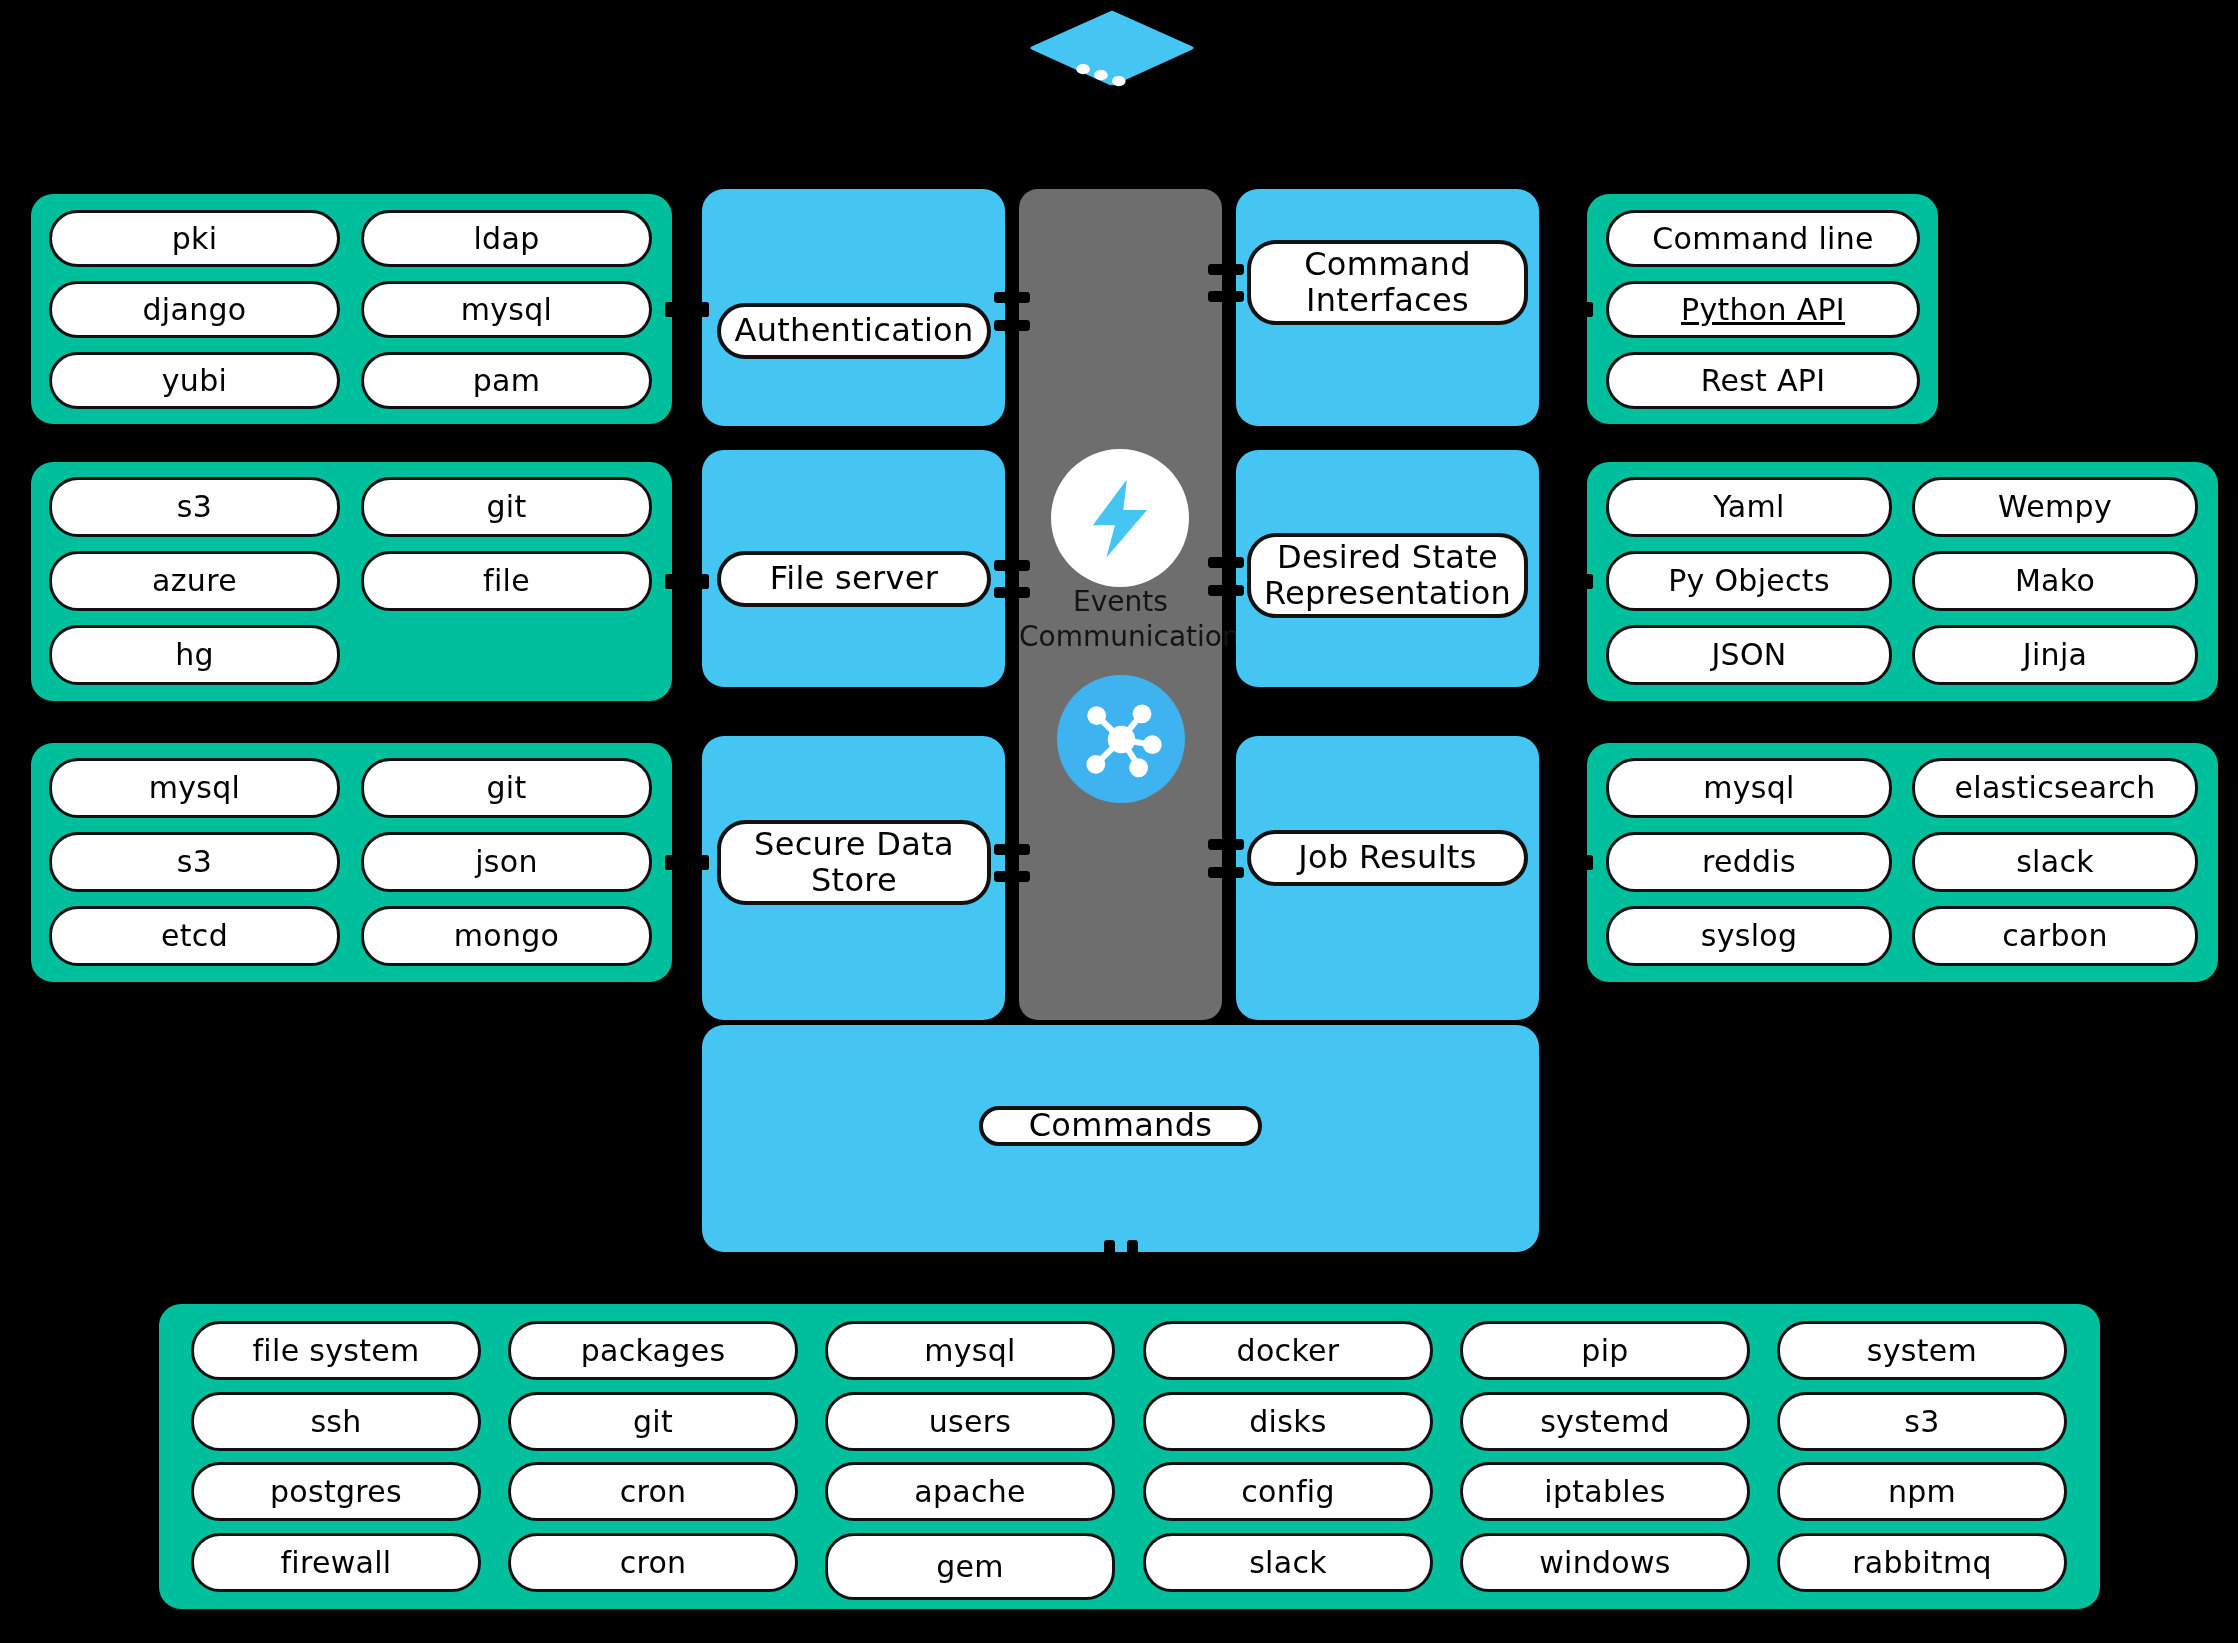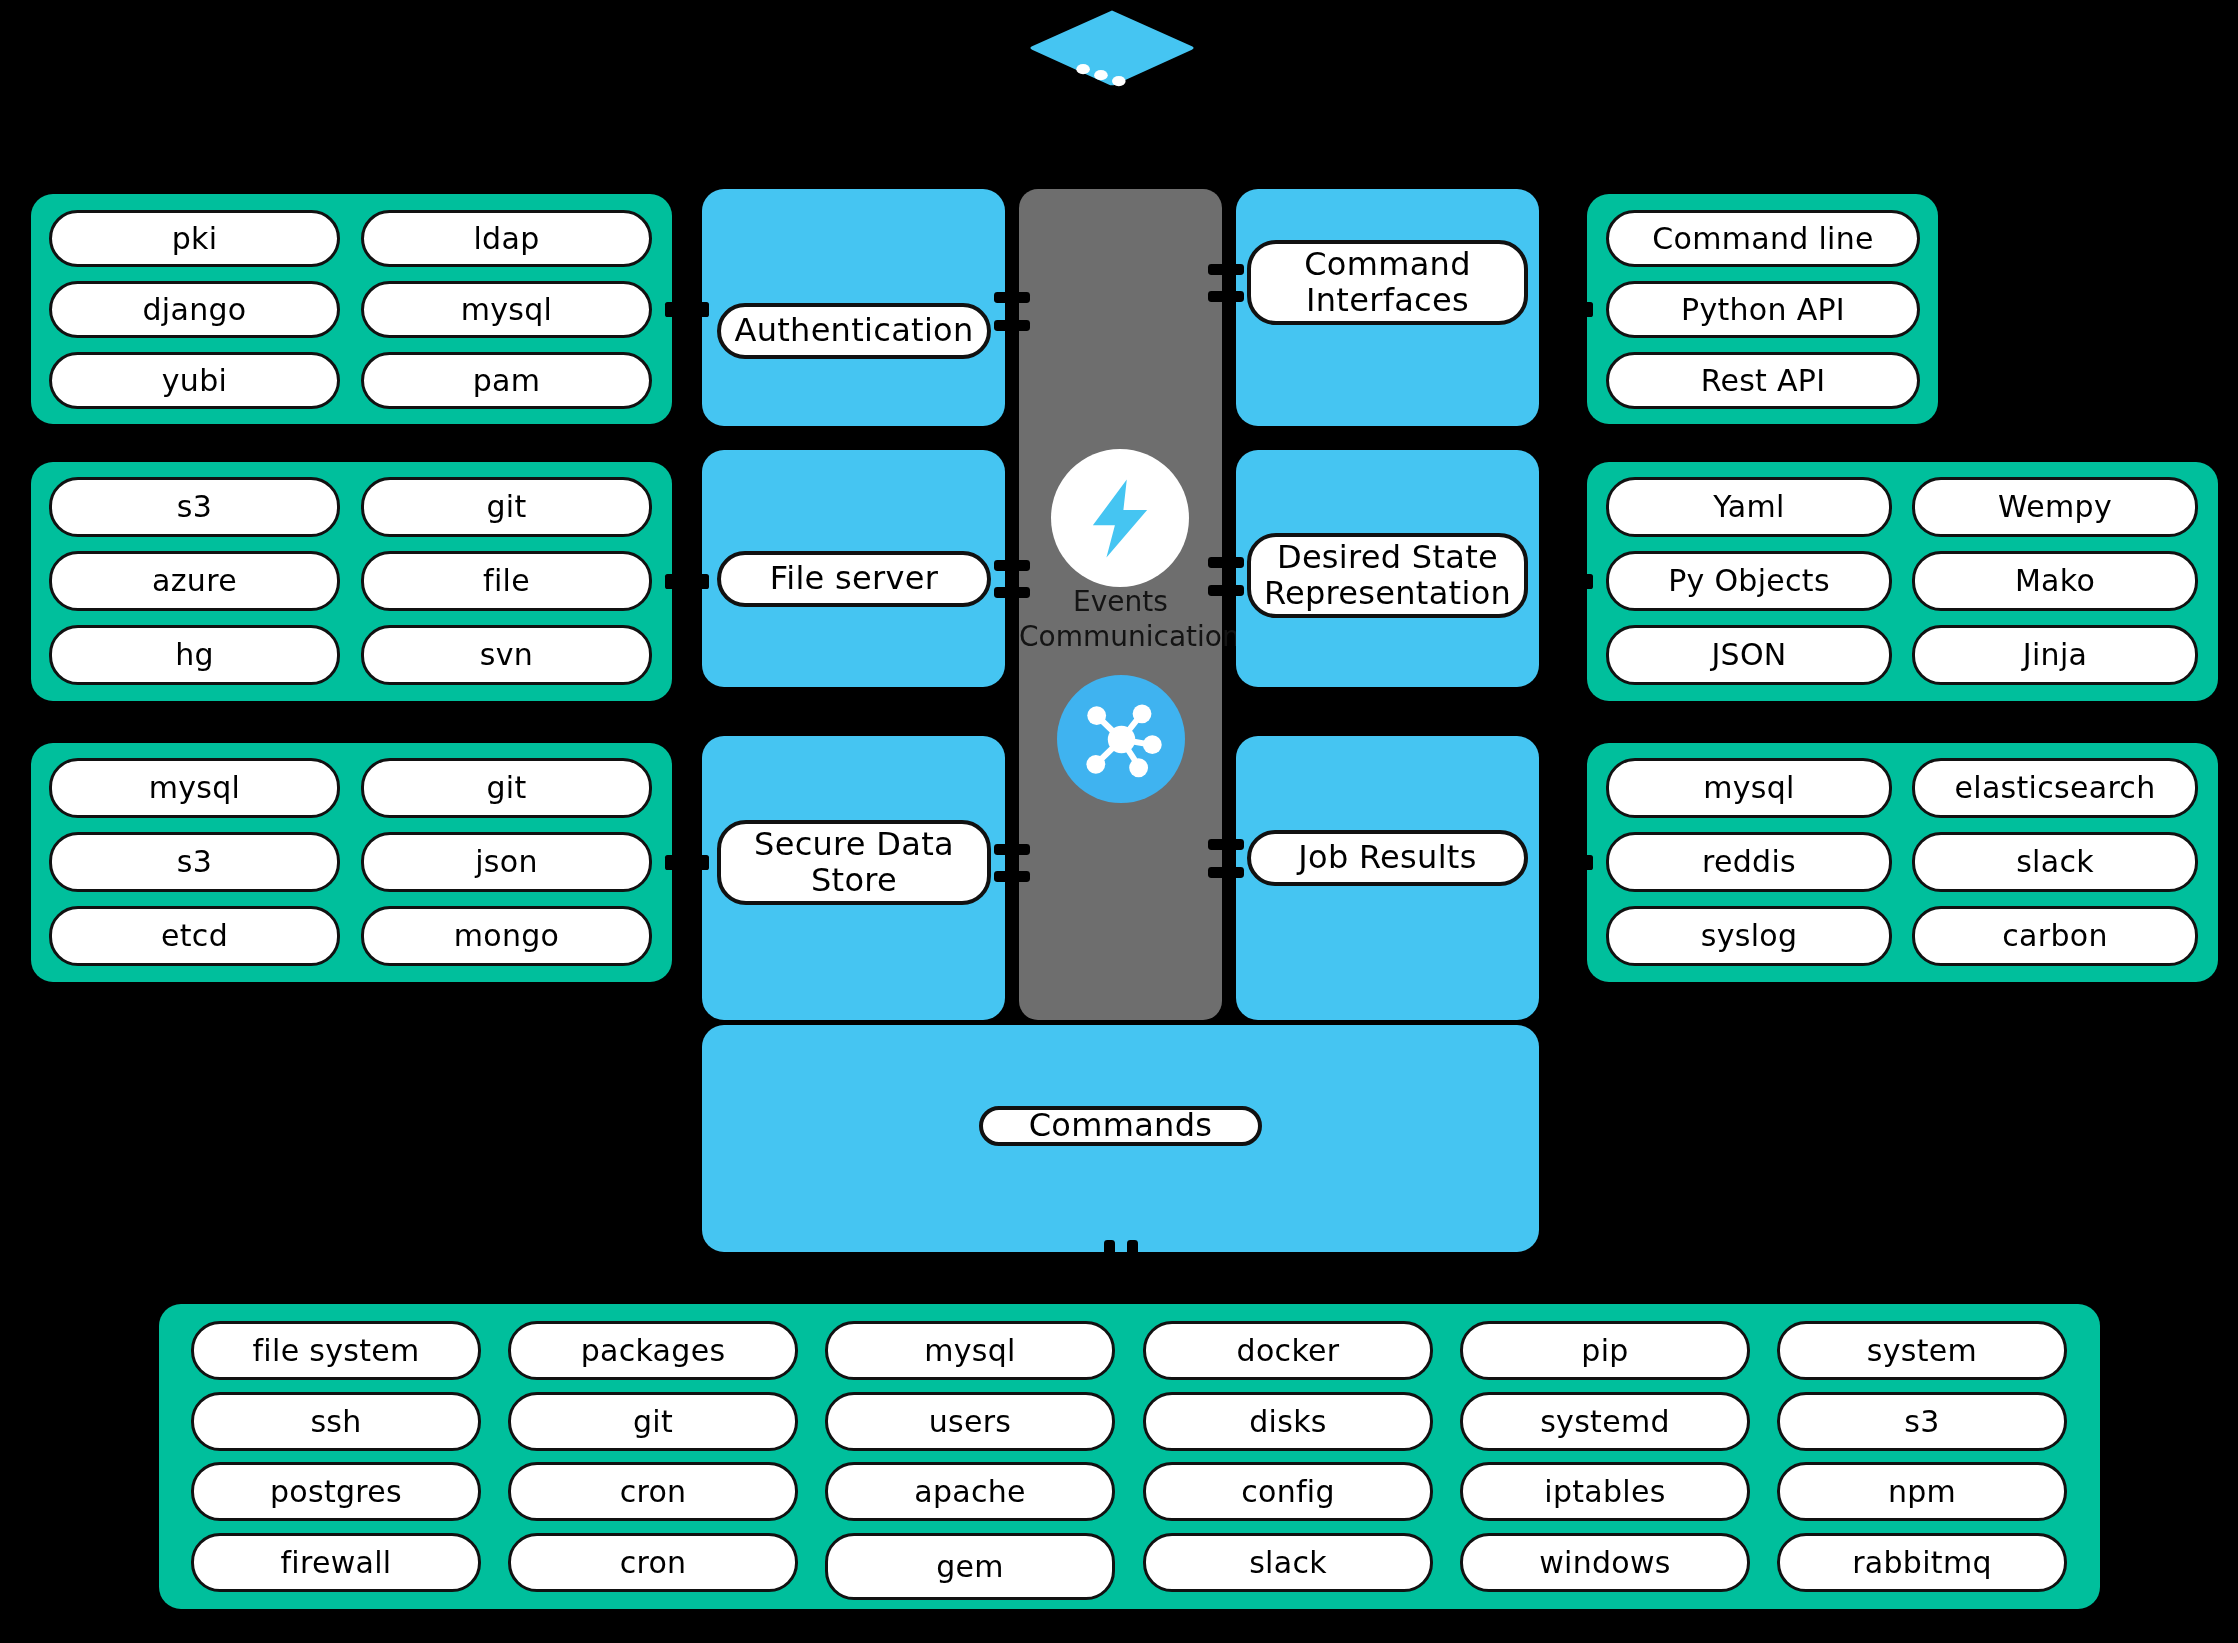--- a/index.html
+++ b/index.html
@@ -171,23 +171,20 @@
     </div>
     <div class="pill" style="position: absolute; left: 49px; top: 551px; width: 291px; height: 60px;">
       <span>azure</span>
     </div>
     <div class="pill" style="position: absolute; left: 361px; top: 551px; width: 291px; height: 60px;">
       <span>file</span>
     </div>
     <div class="pill" style="position: absolute; left: 49px; top: 625px; width: 291px; height: 60px;">
       <span>hg</span>
     </div>
-    <div class="pill" style="position: absolute; left: 361px; top: 625px; width: 291px; height: 60px;">
-      <span>svn</span>
-    </div>
     <div class="dash" style="left: 665px; top: 574px; width: 44px; height: 15.3px;"></div>
     <div class="panel teal" style="left: 31px; top: 743px; width: 641px; height: 239px;"></div>
     <div class="pill" style="position: absolute; left: 49px; top: 758px; width: 291px; height: 60px;">
       <span>mysql</span>
     </div>
     <div class="pill" style="position: absolute; left: 361px; top: 758px; width: 291px; height: 60px;">
       <span>git</span>
     </div>
     <div class="pill" style="position: absolute; left: 49px; top: 832px; width: 291px; height: 60px;">
       <span>s3</span>
@@ -199,21 +196,21 @@
       <span>etcd</span>
     </div>
     <div class="pill" style="position: absolute; left: 361px; top: 906px; width: 291px; height: 60px;">
       <span>mongo</span>
     </div>
     <div class="dash" style="left: 665px; top: 855px; width: 44px; height: 15.3px;"></div>
     <div class="panel teal" style="left: 1587px; top: 194px; width: 351px; height: 230px;"></div>
     <div class="pill" style="position: absolute; left: 1606px; top: 210px; width: 314px; height: 57px;">
       <span>Command line</span>
     </div>
-    <div class="pill" style="position: absolute; left: 1606px; top: 281px; width: 314px; height: 57px;">
+    <div class="pill" style="position: absolute; left: 1606px; top: 281px; width: 314px; height: 57px; text-decoration: underline;">
       <span>Python API</span>
     </div>
     <div class="pill" style="position: absolute; left: 1606px; top: 352px; width: 314px; height: 57px;">
       <span>Rest API</span>
     </div>
     <div class="dash" style="left: 1549px; top: 302px; width: 44px; height: 15.3px;"></div>
     <div class="panel teal" style="left: 1587px; top: 462px; width: 631px; height: 239px;"></div>
     <div class="pill" style="position: absolute; left: 1606px; top: 477px; width: 286px; height: 60px;">
       <span>Yaml</span>
     </div>

